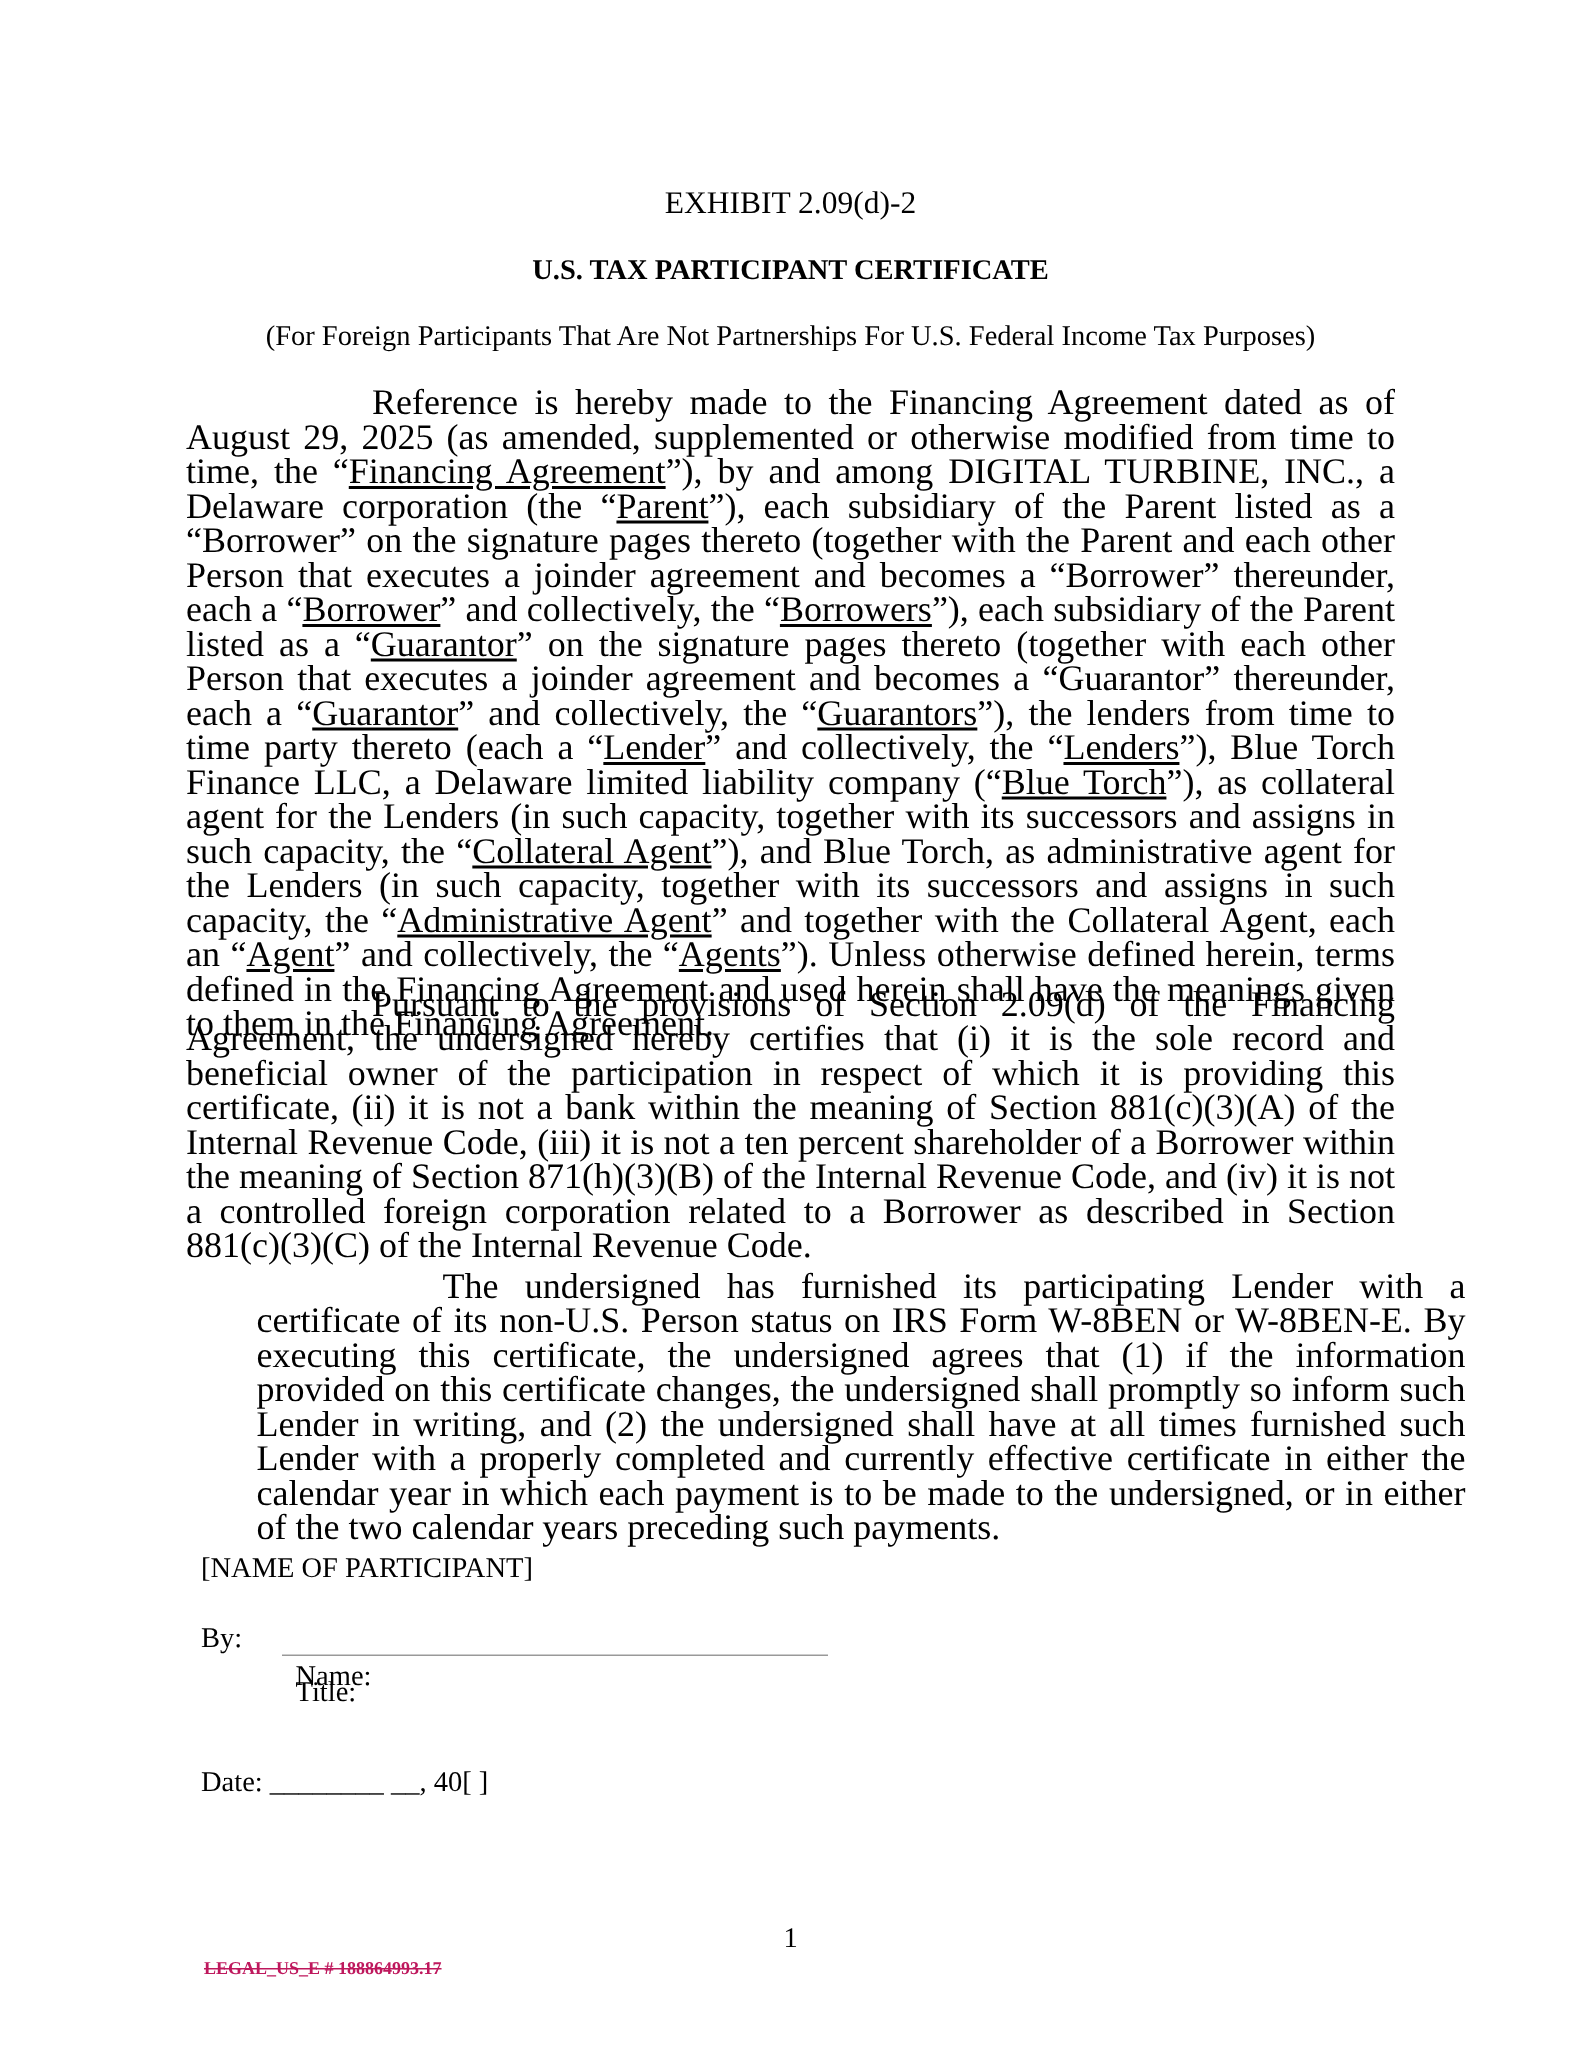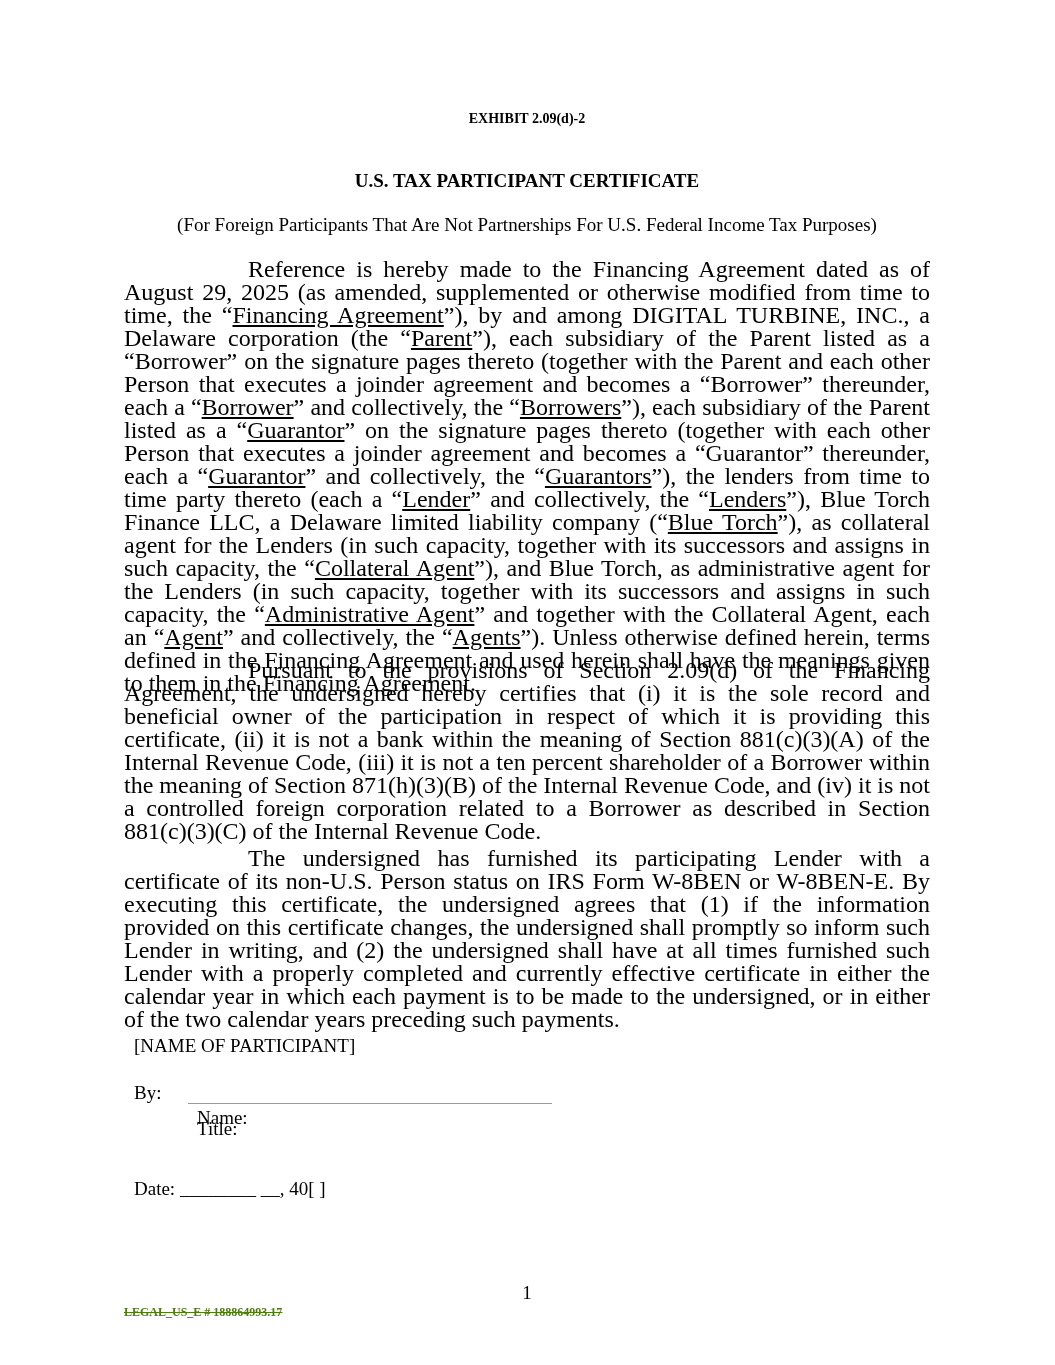--- a/index.html
+++ b/index.html
@@ -1,36 +1,36 @@
 <!DOCTYPE html>
 <html><head>
 <meta charset="utf-8">
 <style>
   html, body { margin: 0; padding: 0; background: #ffffff; }
   body { width: 1055px; height: 1365px; position: relative; overflow: hidden;
          font-family: "Liberation Serif", "DejaVu Serif", serif; color: #000; }
   .page { position: absolute; left: 124px; top: 0; width: 806px; }
   .center { text-align: center; }
-  .h1 { position: absolute; left: 0; width: 806px; top: 108px; font-weight: bold; font-size: 14px; line-height: 22px; }
+  .h1 { position: absolute; left: 0; width: 806px; top: 124px; font-weight: normal; font-size: 21px; line-height: 22px; }
   .h2 { position: absolute; left: 0; width: 806px; top: 170px; font-weight: bold; font-size: 19px; line-height: 22px; }
   .sub { position: absolute; left: 0; width: 806px; top: 214px; font-size: 19px; line-height: 22px; }
   .para { position: absolute; left: 0; width: 806px; font-size: 24px; line-height: 23px; text-align: justify; text-indent: 124px; }
   .p1 { top: 258px; }
   .p2 { top: 659px; }
-  .p3 { top: 847px; }
+  .p3 { top: 847px; margin-left: 47px; }
   u { text-decoration: underline; text-underline-offset: 2px; }
   .sig { position: absolute; left: 10px; font-size: 19px; line-height: 23px; text-align: center; }
   .sig-name { top: 1034px; }
   .by { top: 1081px; }
   .sigline { position: absolute; left: 64px; top: 1103px; width: 364px; border-bottom: 1px solid #999; height: 0; }
   .namefld { position: absolute; left: 73px; top: 1106px; font-size: 19px; line-height: 23px; }
   .titlefld { position: absolute; left: 73px; top: 1117px; font-size: 19px; line-height: 23px; }
   .date { top: 1177px; }
   .pagenum { position: absolute; left: 0; width: 806px; top: 1282px; font-size: 19px; text-align: center; }
-  .footer { position: absolute; left: 0; top: 1305px; font-size: 12px; font-weight: bold; color: #4d7c0f; text-decoration: line-through; }
+  .footer { position: absolute; left: 12px; top: 1305px; font-size: 12px; font-weight: bold; color: #be185d; text-decoration: line-through; }
 </style>
 </head>
 <body>
 
 <div class="page">
   <div class="h1 center">EXHIBIT 2.09(d)-2</div>
   <div class="h2 center">U.S. TAX PARTICIPANT CERTIFICATE</div>
   <div class="sub center">(For Foreign Participants That Are Not Partnerships For U.S. Federal Income Tax Purposes)</div>
 
   <div class="para p1"><span>Reference is hereby made to the Financing Agreement dated as of August 29, 2025 (as amended, supplemented or otherwise modified from time to time, the “</span><u>Financing Agreement</u><span>”), by and among DIGITAL TURBINE, INC., a Delaware corporation (the “</span><u>Parent</u><span>”), each subsidiary of the Parent listed as a “Borrower” on the signature pages thereto (together with the Parent and each other Person that executes a joinder agreement and becomes a “Borrower” thereunder, each a “</span><u>Borrower</u><span>” and collectively, the “</span><u>Borrowers</u><span>”), each subsidiary of the Parent listed as a “</span><u>Guarantor</u><span>” on the signature pages thereto (together with each other Person that executes a joinder agreement and becomes a “Guarantor” thereunder, each a “</span><u>Guarantor</u><span>” and collectively, the “</span><u>Guarantors</u><span>”), the lenders from time to time party thereto (each a “</span><u>Lender</u><span>” and collectively, the “</span><u>Lenders</u><span>”), Blue Torch Finance LLC, a Delaware limited liability company (“</span><u>Blue Torch</u><span>”), as collateral agent for the Lenders (in such capacity, together with its successors and assigns in such capacity, the “</span><u>Collateral Agent</u><span>”), and Blue Torch, as administrative agent for the Lenders (in such capacity, together with its successors and assigns in such capacity, the “</span><u>Administrative Agent</u><span>” and together with the Collateral Agent, each an “</span><u>Agent</u><span>” and collectively, the “</span><u>Agents</u><span>”).  Unless otherwise defined herein, terms defined in the Financing Agreement and used herein shall have the meanings given to them in the Financing Agreement.</span></div>

